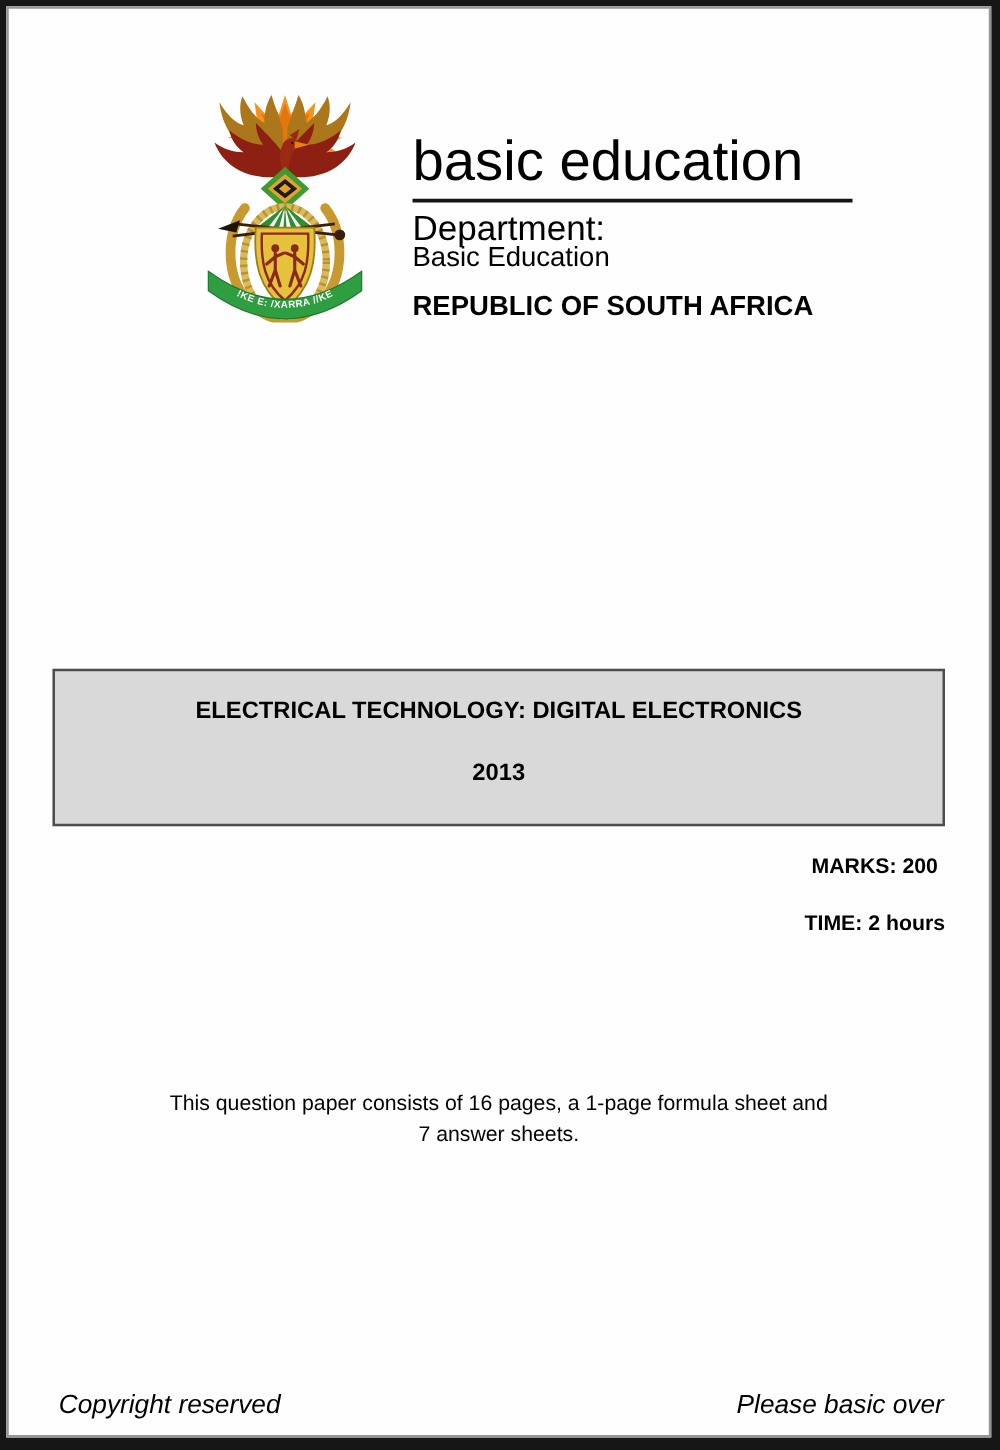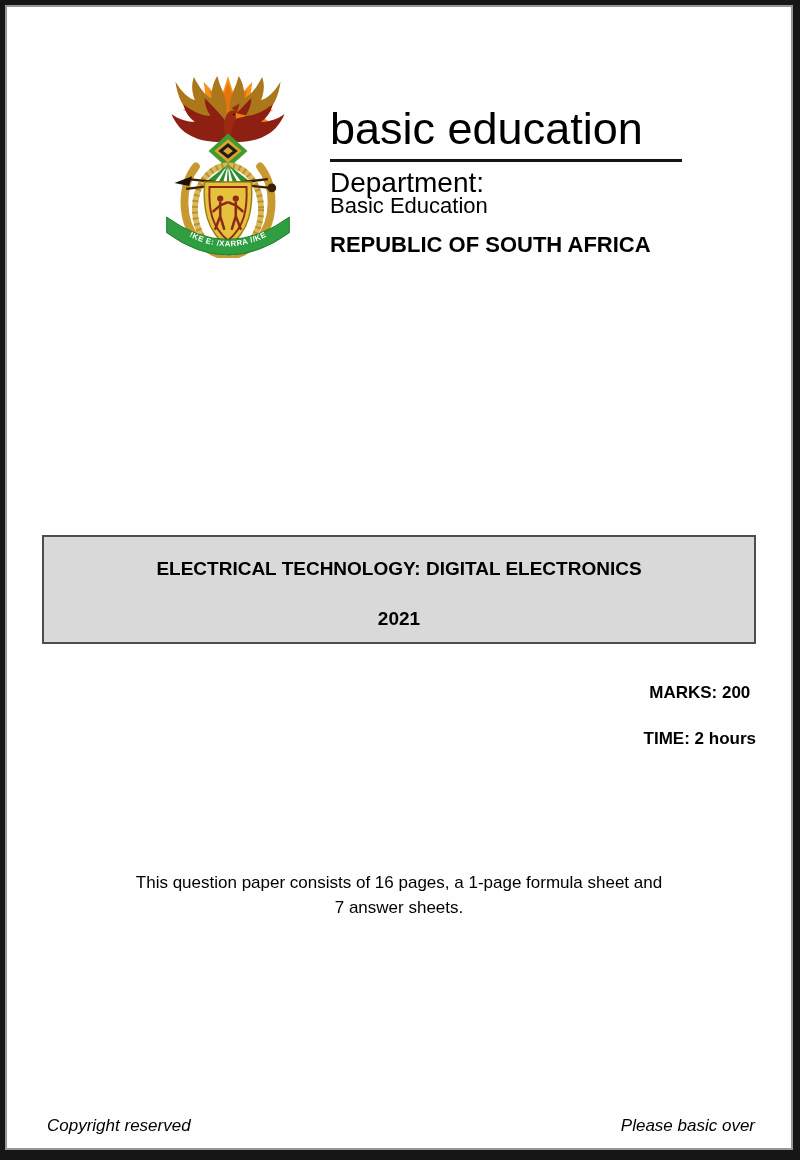--- a/index.html
+++ b/index.html
@@ -32,41 +32,41 @@
   .exam-heading {
     position: absolute; top: 357px; left: 0; right: 0;
     text-align: center; font-weight: 700; font-size: 21px; line-height: 29px;
   }
   
   .subject-box {
     position: absolute; top: 528px; left: 35px; right: 35px;
     background: var(--box_bg, #d9d9d9);
     border: 2px solid #4d4d4d;
     text-align: center;
-    padding: 21px 10px 12px 10px;
+    padding: 21px 10px 29px 10px;
   }
   .subject-title { font-weight: 700; font-size: 19px; line-height: 22px; }
   .subject-year { font-weight: 700; font-size: 19px; line-height: 22px; margin-top: 28px; }
   
   .details {
     position: absolute; top: 676px; right: 35px;
     text-align: center; font-weight: 700; font-size: 17px; line-height: 20px;
   }
   .details .marks { margin-bottom: 26px; }
   
   .note {
     position: absolute; top: 863px; left: 0; right: 0;
     text-align: center; font-weight: 400; font-size: 17px; line-height: 25px;
   }
   
   .footer {
     position: absolute; left: 0; right: 0; bottom: 12px;
     padding: 0 36px 0 40px;
     display: flex; justify-content: space-between;
-    font-style: italic; font-size: 17px;
+    font-style: italic; font-size: 21px;
   }
 </style>
 </head>
 <body>
 
 <div class="page">
 
   <svg class="coat" viewBox="0 0 150 190" aria-hidden="true">
 
     <g fill="var(--sun_orange,#f5921e)">
@@ -146,21 +146,21 @@
     <div class="brand-name">basic education</div>
     <div class="brand-rule"></div>
     <div class="brand-dept">Department:</div>
     <div class="brand-dept2">Basic Education</div>
     <div class="brand-country">REPUBLIC OF SOUTH AFRICA</div>
   </div>
 
 
   <div class="subject-box">
     <div class="subject-title">ELECTRICAL TECHNOLOGY: DIGITAL ELECTRONICS</div>
-    <div class="subject-year">2021</div>
+    <div class="subject-year">2013</div>
   </div>
 
   <div class="details">
     <div class="marks">MARKS: 200</div>
     <div class="time">TIME: 2 hours</div>
   </div>
 
   <div class="note">
     <div>This question paper consists of 16 pages, a 1-page formula sheet and</div>
     <div>7 answer sheets.</div>

